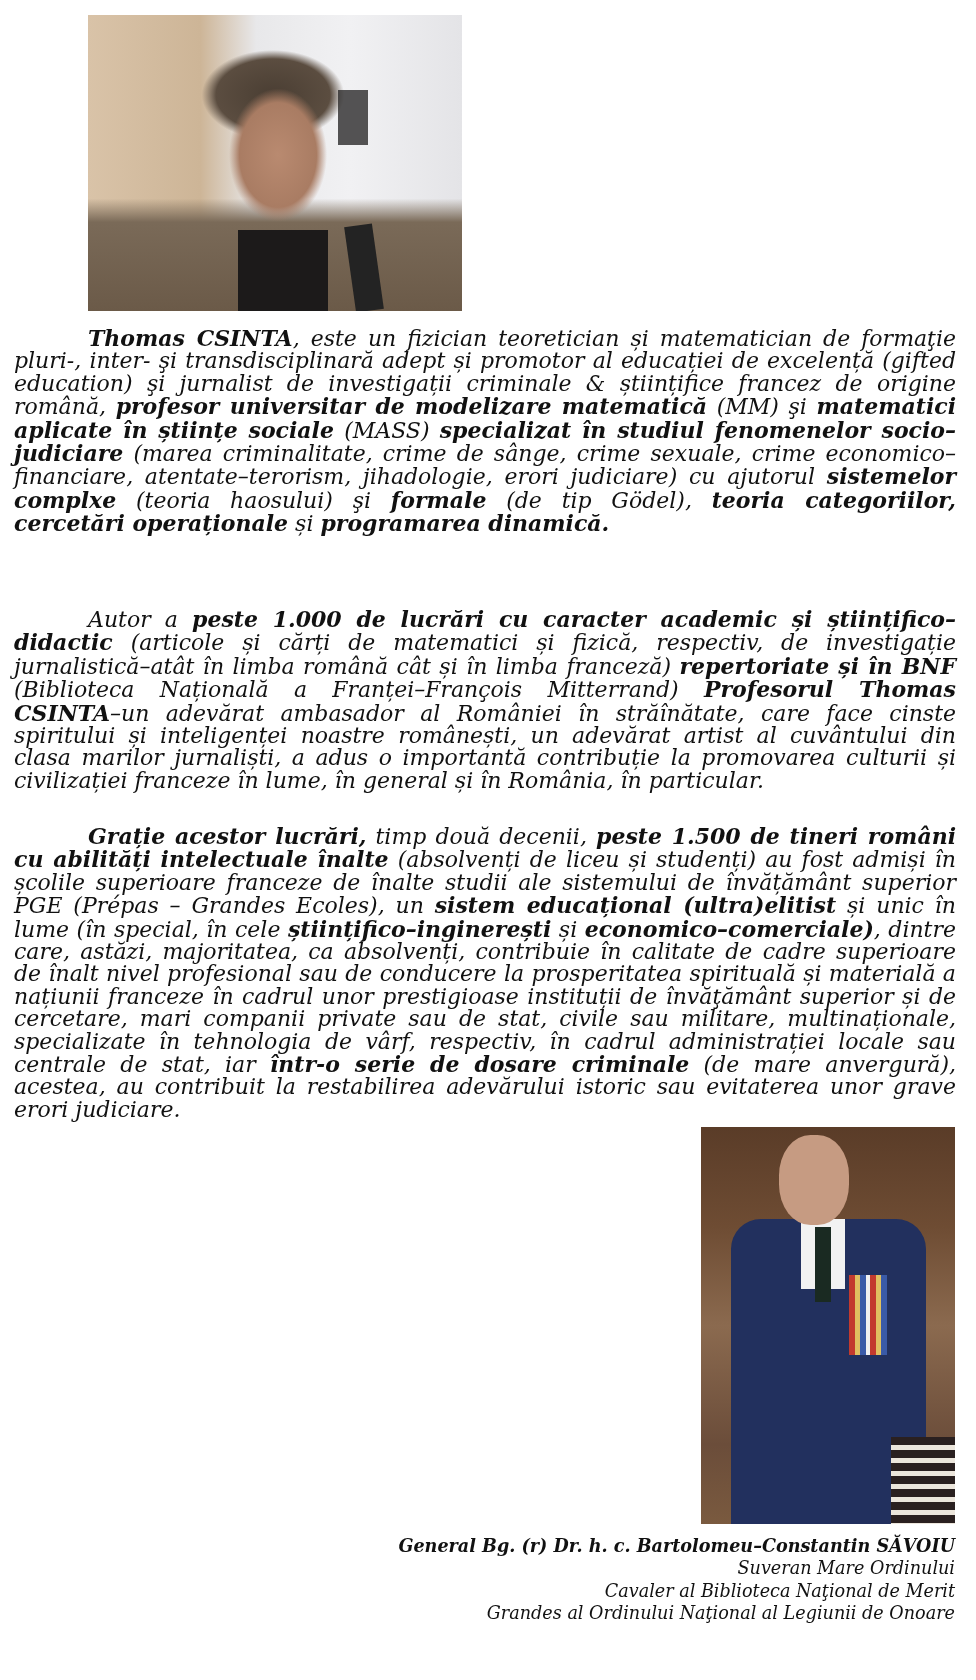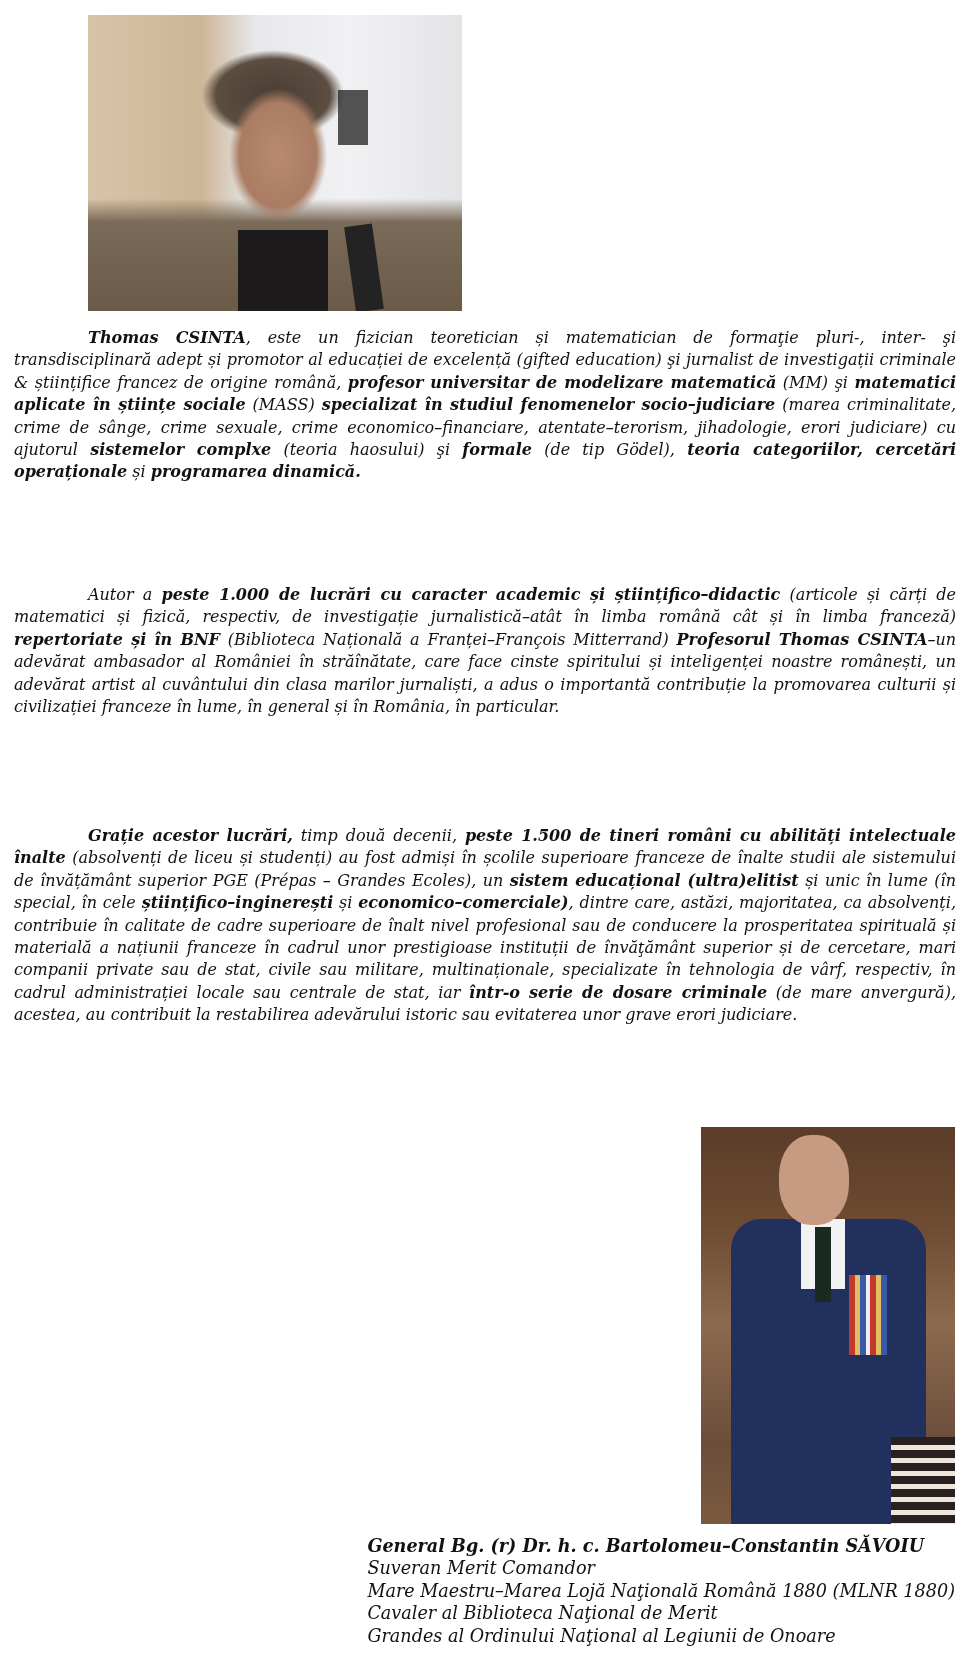--- a/index.html
+++ b/index.html
@@ -23,29 +23,29 @@
   }
   .photo-2 .face { position: absolute; left: 78px; top: 8px; width: 70px; height: 90px; border-radius: 45%; background: #c69b82; }
   .photo-2 .uniform { position: absolute; left: 30px; top: 92px; width: 195px; height: 305px; background: #22305e; border-radius: 30px 30px 0 0; }
   .photo-2 .collar { position: absolute; left: 100px; top: 92px; width: 44px; height: 70px; background: #f2f2f2; }
   .photo-2 .tie { position: absolute; left: 114px; top: 100px; width: 16px; height: 75px; background: #1a2a22; }
   .photo-2 .medals { position: absolute; left: 148px; top: 148px; width: 38px; height: 80px;
     background: repeating-linear-gradient(90deg, #c23a2e 0 6px, #e0c060 6px 11px, #3a5aa8 11px 17px, #f0f0f0 17px 21px); }
   .photo-2 .books { position: absolute; left: 190px; top: 310px; width: 64px; height: 87px;
     background: repeating-linear-gradient(180deg, #2a2020 0 8px, #ece6dc 8px 13px); }
 
-  .text-block { position: absolute; left: 14px; width: 942px; font-size: 16px; line-height: 22.4px;
+  .text-block { position: absolute; left: 14px; width: 942px; font-size: 22px; line-height: 22.4px;
     font-style: italic; text-align: justify; }
   .text-block p { margin: 0; text-indent: 74px; }
   .text-block b { font-weight: bold; }
   .para-1 { top: 327px; }
-  .para-2 { top: 584px; }
+  .para-2 { top: 608px; }
   .para-3 { top: 825px; }
 
-  .signature { position: absolute; right: 21px; top: 1535px; text-align: left; font-style: italic;
+  .signature { position: absolute; right: 21px; top: 1535px; text-align: right; font-style: italic;
     font-size: 17.6px; line-height: 22.4px; }
   .signature .name { font-weight: bold; }
 </style>
 </head>
 <body>
 
 <div class="photo photo-1">
   <div class="figures"></div>
   <div class="shirt"></div>
   <div class="strap"></div>
@@ -67,17 +67,16 @@
   <div class="uniform"></div>
   <div class="collar"></div>
   <div class="tie"></div>
   <div class="face"></div>
   <div class="medals"></div>
   <div class="books"></div>
 </div>
 
 <div class="signature">
   <div class="name">General Bg. (r) Dr. h. c. Bartolomeu–Constantin  SĂVOIU</div>
-  <div>Suveran Merit Comandor</div>
-  <div>Mare Maestru–Marea Lojă Naţională Română 1880 (MLNR 1880)</div>
+  <div>Suveran Mare Ordinului</div>
   <div>Cavaler al Biblioteca Naţional de Merit</div>
   <div>Grandes al Ordinului Naţional al Legiunii de Onoare</div>
 </div>
 
 </body></html>

